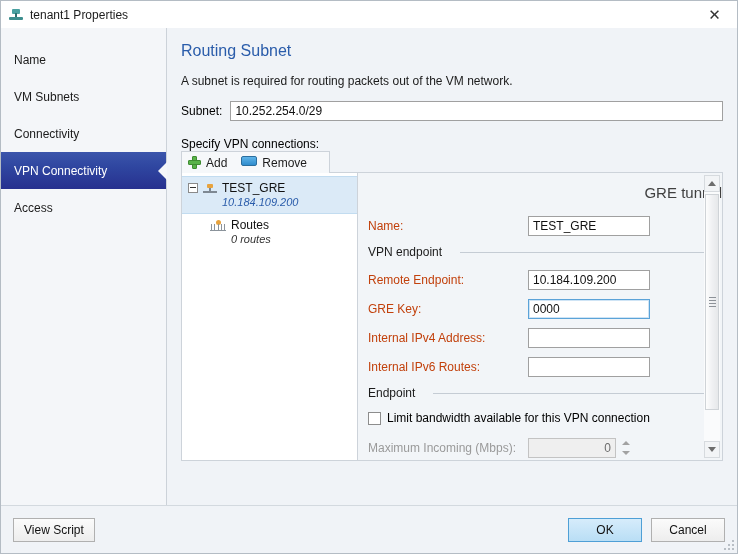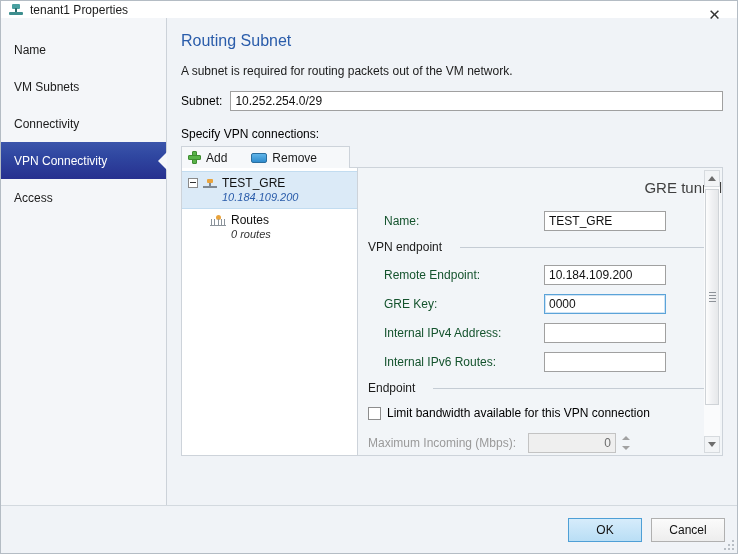--- a/index.html
+++ b/index.html
@@ -18,21 +18,21 @@
     width: 738px; height: 554px;
     box-sizing: border-box;
     border: 1px solid #b4bcc4;
     background: #f0f3f7;
     display: flex;
     flex-direction: column;
   }
 
   
   .titlebar {
-    height: 17px;
+    height: 27px;
     background: #ffffff;
     display: flex;
     align-items: center;
     flex: 0 0 auto;
     position: relative;
   }
   .title-icon {
     width: 16px; height: 16px;
     margin-left: 7px; margin-right: 6px;
     position: relative;
@@ -153,21 +153,20 @@
     outline: none;
   }
   .txtbox.focused {
     border: 1px solid #5ba3d8;
     box-shadow: inset 0 0 0 1px #cfe4f5;
   }
   #subnet-field { width: 493px; }
 
   .specify-label {
     font-size: 12px;
-    margin-bottom: 5px;
   }
 
   
   .vpn-group {
     position: relative;
     height: 310px;
   }
   .toolbar {
     position: absolute;
     left: 0; top: 0;
@@ -176,22 +175,21 @@
     align-items: center;
     background: #f6f8fa;
     border: 1px solid #cdd3da;
     border-bottom: none;
     padding: 0 8px 0 6px;
     box-sizing: border-box;
     z-index: 3;
   }
   .tool-btn {
     display: flex;
-    align-items: center;
-    margin-right: 24px;
+    margin-right: 14px;
     cursor: default;
     font-size: 12px;
     color: #1b1b1b;
   }
   .icon-plus {
     position: relative;
     width: 13px; height: 13px;
     margin-right: 5px;
     flex: 0 0 auto;
   }
@@ -341,22 +339,21 @@
   .frow {
     display: flex;
     align-items: center;
     margin-bottom: 9px;
     height: 20px;
   }
   .frow .flabel {
     width: 160px;
     flex: 0 0 160px;
     font-size: 12px;
-    color: #14532d;
-    margin-left: 16px;
+    color: #c2410c;
   }
   .frow .txtbox { width: 122px; }
   .section {
     display: flex;
     align-items: center;
     margin: 3px 0 11px 0;
   }
   .section .sname {
     font-size: 12px;
     color: #1b1b1b;
@@ -664,20 +661,21 @@
               </div>
             </div>
 
           </div>
         </div>
       </div>
     </div>
   </div>
 
   <div class="footer">
+    <button class="btn">View Script</button>
     <span class="spacer"></span>
     <button class="btn default">OK</button>
     <button class="btn">Cancel</button>
     <span class="grip">
       <i style="right:0;bottom:0;"></i>
         <i style="right:4px;bottom:0;"></i>
         <i style="right:8px;bottom:0;"></i>
       <i style="right:0;bottom:4px;"></i>
         <i style="right:4px;bottom:4px;"></i>
       <i style="right:0;bottom:8px;"></i>

